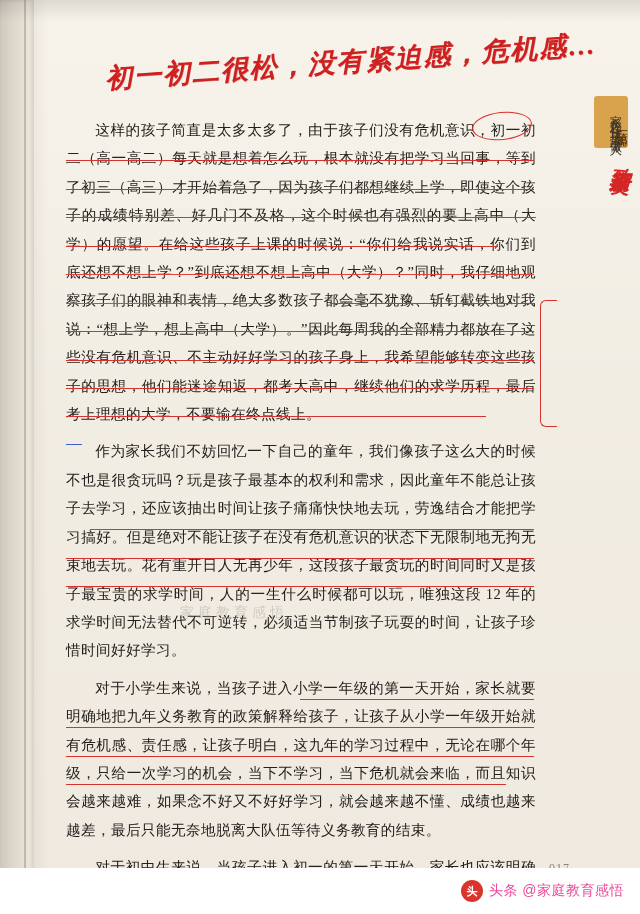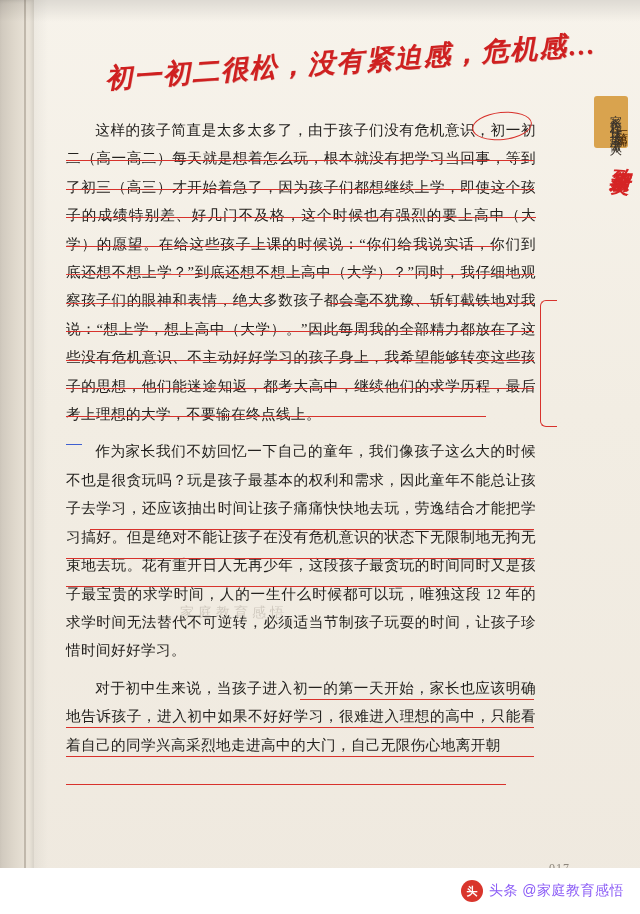--- a/index.html
+++ b/index.html
@@ -218,21 +218,21 @@
     font-family: "Liberation Sans", sans-serif;
     display: flex;
     align-items: center;
     justify-content: center;
     margin-right: 6px;
     font-weight: bold;
   }
   .footer-text {
     font-family: "Liberation Sans", sans-serif;
     font-size: 14px;
-    color: #8b5cf6;
+    color: #ec4899;
     letter-spacing: 0.5px;
   }
 </style>
 </head>
 <body>
 
 <div id="page">
 
   <div class="paper"></div>
   <div class="gutter"></div>
@@ -246,20 +246,21 @@
 
   <div class="side-vertical">家长怎样让孩子学会做人</div>
 
   <div class="side-red-note">致家长朋友</div>
 
   <div class="faint-watermark">家庭教育感悟</div>
 
   <div class="body-text">
     <p class="para">这样的孩子简直是太多太多了，由于孩子们没有危机意识，初一初二（高一高二）每天就是想着怎么玩，根本就没有把学习当回事，等到了初三（高三）才开始着急了，因为孩子们都想继续上学，即使这个孩子的成绩特别差、好几门不及格，这个时候也有强烈的要上高中（大学）的愿望。在给这些孩子上课的时候说：“你们给我说实话，你们到底还想不想上学？”到底还想不想上高中（大学）？”同时，我仔细地观察孩子们的眼神和表情，绝大多数孩子都会毫不犹豫、斩钉截铁地对我说：“想上学，想上高中（大学）。”因此每周我的全部精力都放在了这些没有危机意识、不主动好好学习的孩子身上，我希望能够转变这些孩子的思想，他们能迷途知返，都考大高中，继续他们的求学历程，最后考上理想的大学，不要输在终点线上。</p>
     <p class="para">作为家长我们不妨回忆一下自己的童年，我们像孩子这么大的时候不也是很贪玩吗？玩是孩子最基本的权利和需求，因此童年不能总让孩子去学习，还应该抽出时间让孩子痛痛快快地去玩，劳逸结合才能把学习搞好。但是绝对不能让孩子在没有危机意识的状态下无限制地无拘无束地去玩。花有重开日人无再少年，这段孩子最贪玩的时间同时又是孩子最宝贵的求学时间，人的一生什么时候都可以玩，唯独这段 12 年的求学时间无法替代不可逆转，必须适当节制孩子玩耍的时间，让孩子珍惜时间好好学习。</p>
+    <p class="para">对于小学生来说，当孩子进入小学一年级的第一天开始，家长就要明确地把九年义务教育的政策解释给孩子，让孩子从小学一年级开始就有危机感、责任感，让孩子明白，这九年的学习过程中，无论在哪个年级，只给一次学习的机会，当下不学习，当下危机就会来临，而且知识会越来越难，如果念不好又不好好学习，就会越来越不懂、成绩也越来越差，最后只能无奈地脱离大队伍等待义务教育的结束。</p>
     <p class="para">对于初中生来说，当孩子进入初一的第一天开始，家长也应该明确地告诉孩子，进入初中如果不好好学习，很难进入理想的高中，只能看着自己的同学兴高采烈地走进高中的大门，自己无限伤心地离开朝</p>
   </div>
 
   <div class="ann circle-red" style="left:472px; top:112px; width:58px; height:26px; transform:rotate(-6deg);"></div>
   <div class="ann u-red" style="left:66px; top:160px; width:468px;"></div>
   <div class="ann u-red" style="left:66px; top:189px; width:468px;"></div>
   <div class="ann u-red" style="left:66px; top:217px; width:470px;"></div>
   <div class="ann u-red" style="left:66px; top:246px; width:432px;"></div>
   <div class="ann u-red-thin" style="left:66px; top:274px; width:468px;"></div>
   <div class="ann u-red-thin" style="left:66px; top:303px; width:200px;"></div>

